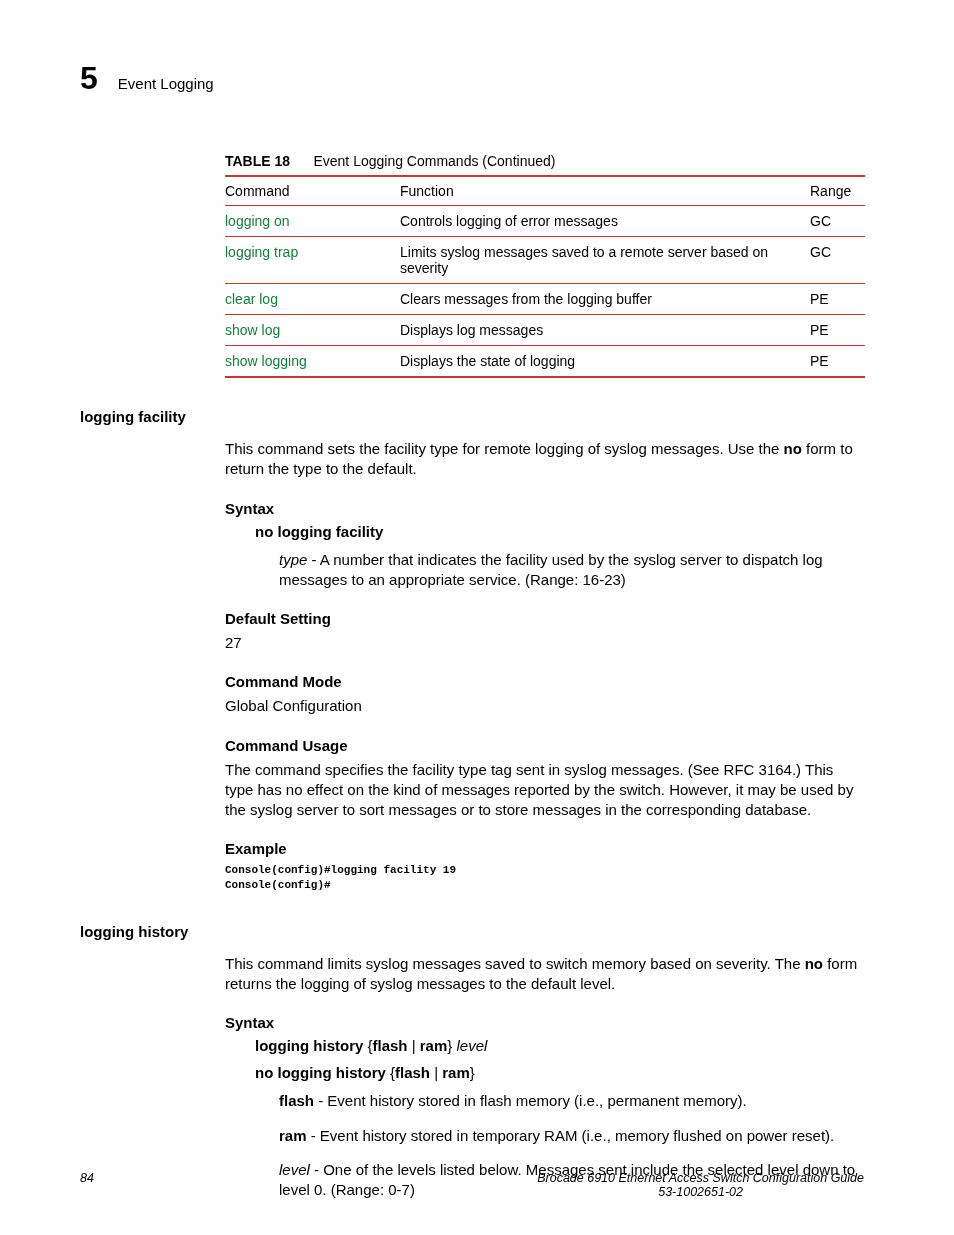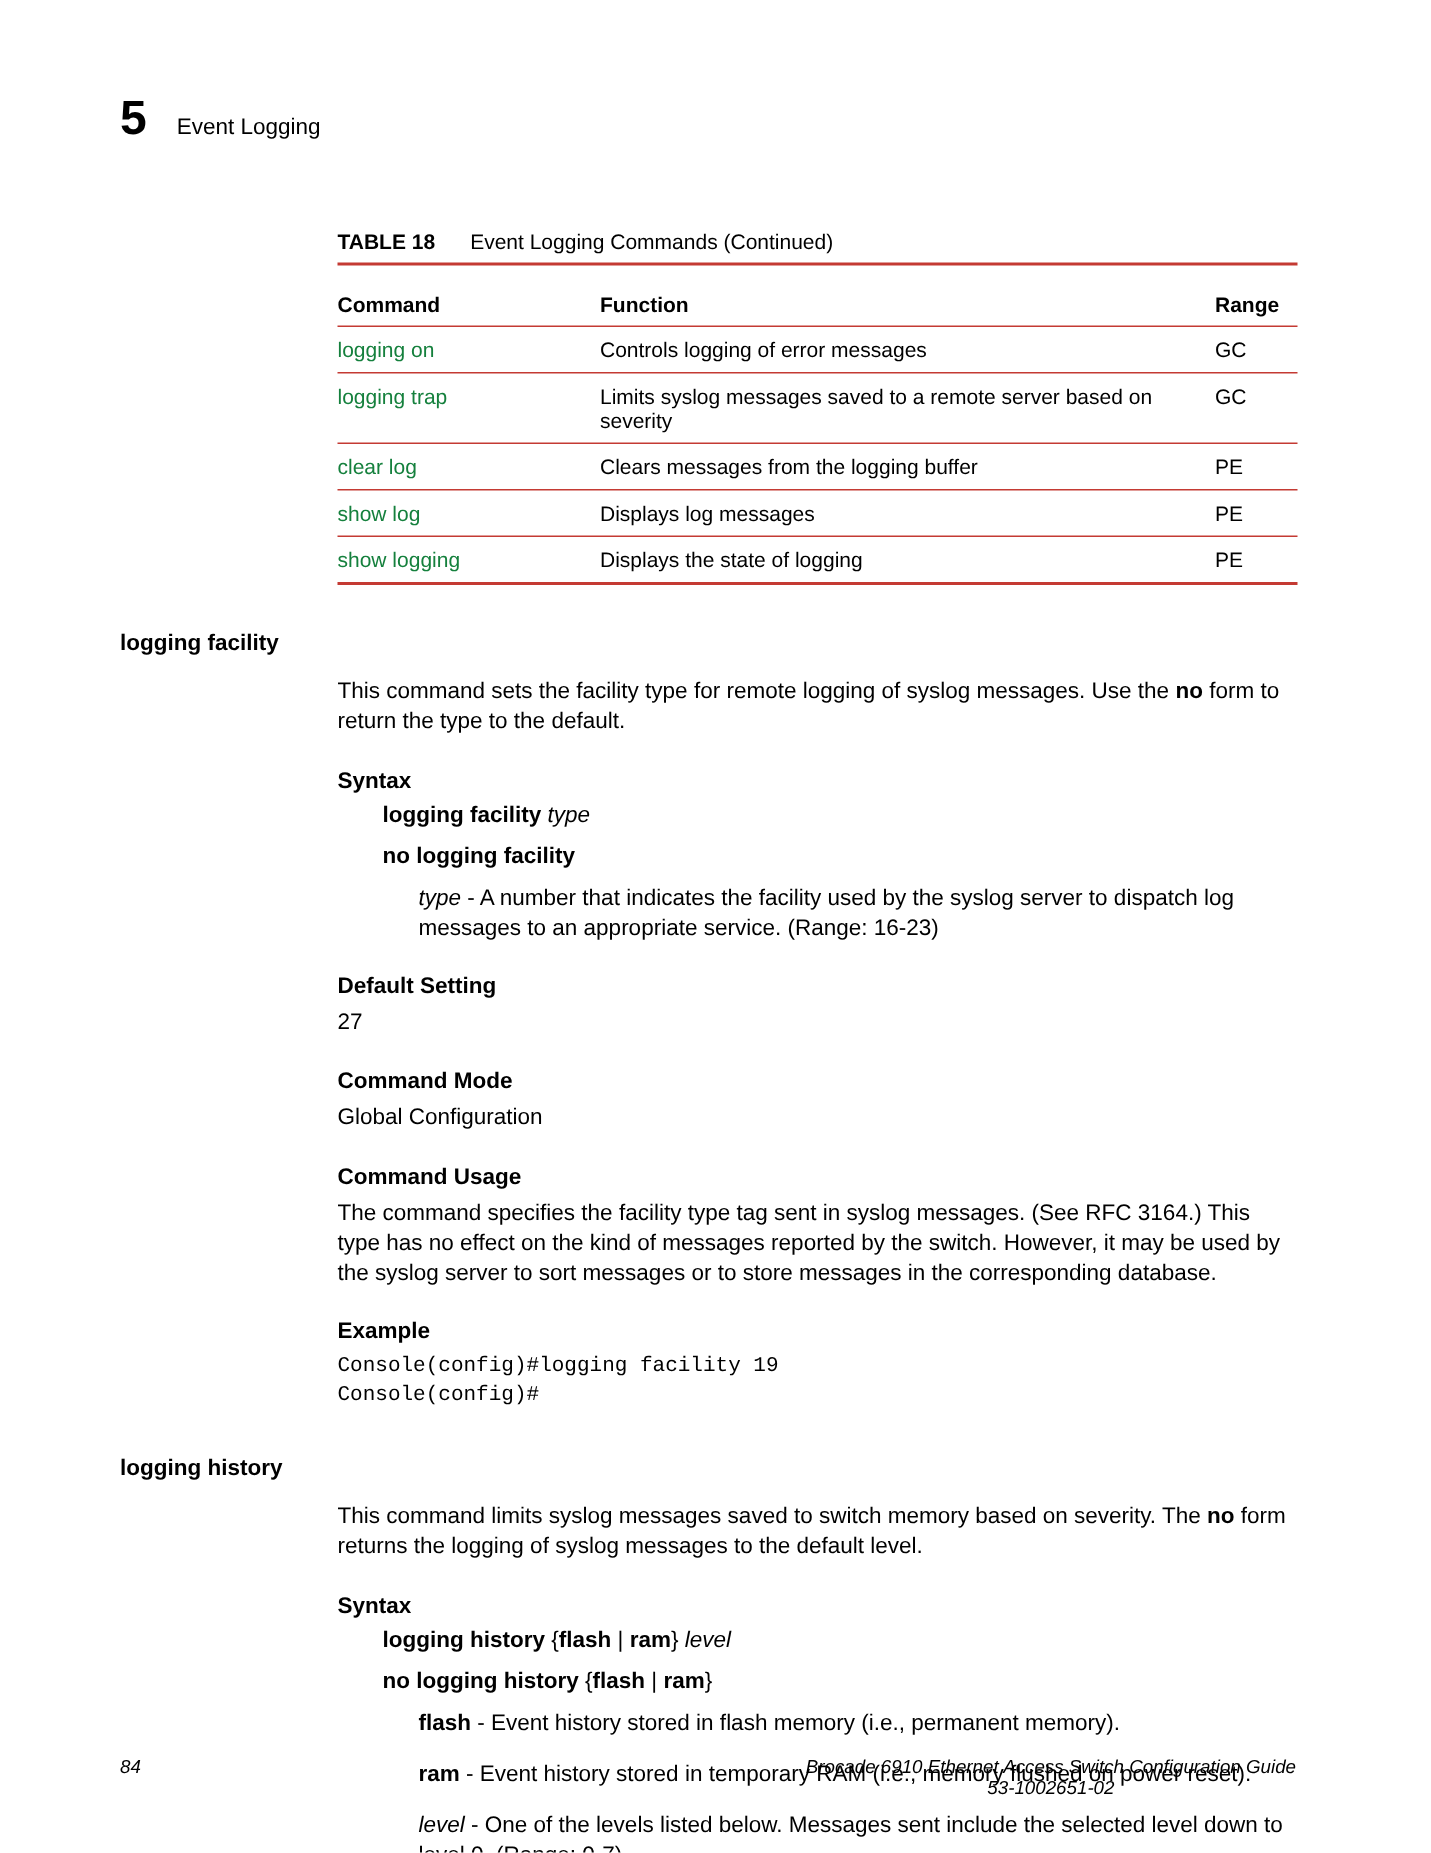--- a/index.html
+++ b/index.html
@@ -43,22 +43,22 @@
   }
   .table-title .lbl { font-weight: 700; }
   table {
     width: 640px;
     border-collapse: collapse;
     font-size: 14px;
   }
   thead tr { border-top: 2px solid #c43a33; border-bottom: 1px solid #c43a33; }
   th {
     text-align: left;
-    font-weight: 700;
-    padding: 18px 6px 6px 0;
+    font-weight: 400;
+    padding: 6px 6px 6px 0;
   }
   th:last-child, td:last-child { text-align: left; }
   tbody tr { border-bottom: 1px solid #c43a33; }
   tbody tr:last-child { border-bottom: 2px solid #c43a33; }
   td {
     padding: 7px 6px 7px 0;
     vertical-align: top;
   }
   td.cmd a { color: #15803d; text-decoration: none; }
   .section-hdr {
@@ -74,23 +74,24 @@
   .sub-hdr {
     font-weight: 700;
     margin-top: 20px;
     margin-bottom: 6px;
   }
   .indent1 { margin-left: 30px; }
   .indent2 { margin-left: 54px; }
   .syn-line { margin-bottom: 10px; }
   .code {
     font-family: "Courier New", monospace;
-    font-size: 14px;
+    font-size: 11px;
     white-space: pre;
     line-height: 1.35;
+    font-weight: bold;
   }
   .footer {
     position: absolute;
     bottom: 36px;
     left: 80px;
     right: 90px;
     font-size: 12.5px;
     font-style: italic;
   }
   .footer .pg { float: left; font-style: italic; }
@@ -158,23 +159,20 @@
   </div>
 
   <div class="section-hdr">logging facility</div>
   <div class="content">
     <p class="para">
       <span>This command sets the facility type for remote logging of syslog messages. Use the </span><b>no</b><span> form to return the type to the default.</span>
     </p>
 
     <div class="sub-hdr">Syntax</div>
     <div class="indent1 syn-line">
-      <b>logging facility </b><em class="it">type</em>
-    </div>
-    <div class="indent1 syn-line">
       <b>no logging facility</b>
     </div>
     <p class="para indent2">
       <em class="it">type</em><span> - A number that indicates the facility used by the syslog server to dispatch log messages to an appropriate service. (Range: 16-23)</span>
     </p>
 
     <div class="sub-hdr">Default Setting</div>
     <div class="para">27</div>
 
     <div class="sub-hdr">Command Mode</div>

